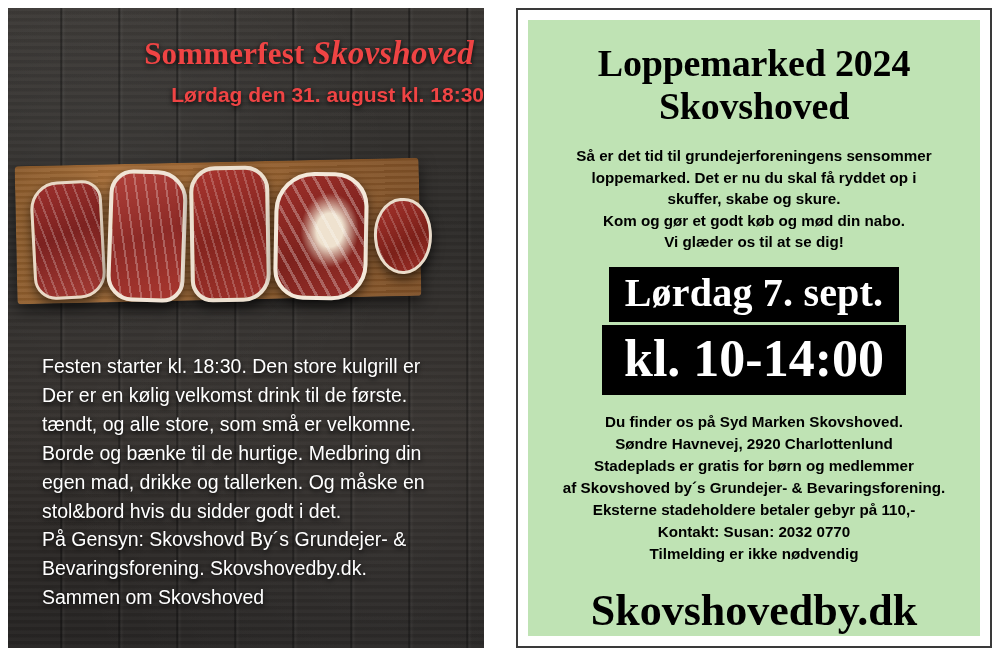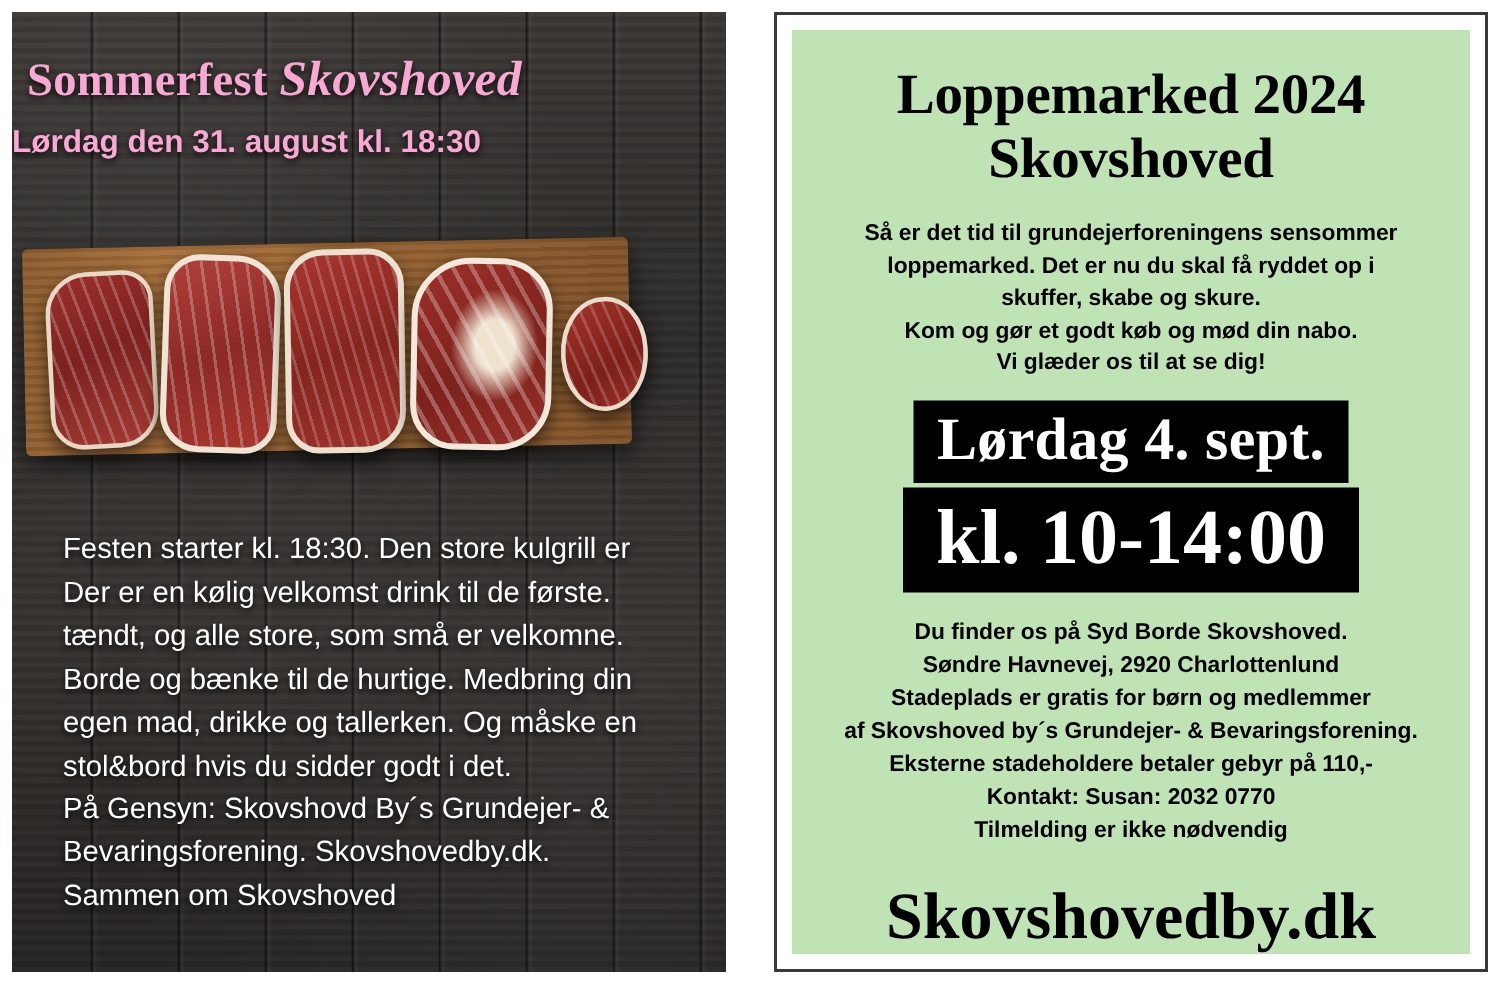--- a/index.html
+++ b/index.html
@@ -55,22 +55,22 @@
     background:
       radial-gradient(ellipse at 20% 30%, rgba(255,255,255,0.05), rgba(0,0,0,0) 55%),
       radial-gradient(ellipse at 80% 75%, rgba(255,255,255,0.04), rgba(0,0,0,0) 60%);
   }
 
   .left-title-block {
     position: absolute;
     left: 0;
     right: 0;
     top: 26px;
-    text-align: left;
-    color: #f9a8d4;
+    text-align: right;
+    color: #ef4444;
     z-index: 4;
   }
   .left-title {
     font-size: 31px;
     font-weight: bold;
     line-height: 1.18;
     letter-spacing: 0.2px;
     text-shadow: 0 2px 5px rgba(0,0,0,0.85);
     margin: 0 10px;
   }
@@ -312,26 +312,26 @@
 
       <div class="r-intro">
         <p>Så er det tid til grundejerforeningens sensommer</p>
         <p>loppemarked. Det er nu du skal få ryddet op i</p>
         <p>skuffer, skabe og skure.</p>
         <p>Kom og gør et godt køb og mød din nabo.</p>
         <p>Vi glæder os til at se dig!</p>
       </div>
 
       <div class="r-highlight-wrap">
-        <div><span class="r-hl">Lørdag 4. sept.</span></div>
+        <div><span class="r-hl">Lørdag 7. sept.</span></div>
         <div><span class="r-hl2">kl. 10-14:00</span></div>
       </div>
 
       <div class="r-details">
-        <p>Du finder os på Syd Borde Skovshoved.</p>
+        <p>Du finder os på Syd Marken Skovshoved.</p>
         <p>Søndre Havnevej, 2920 Charlottenlund</p>
         <p>Stadeplads er gratis for børn og medlemmer</p>
         <p>af Skovshoved by´s Grundejer- &amp; Bevaringsforening.</p>
         <p>Eksterne stadeholdere betaler gebyr på 110,-</p>
         <p>Kontakt: Susan: 2032 0770</p>
         <p>Tilmelding er ikke nødvendig</p>
       </div>
 
       <div class="r-web">Skovshovedby.dk</div>
       <div class="r-slogan">Sammen om Skovshoved</div>

